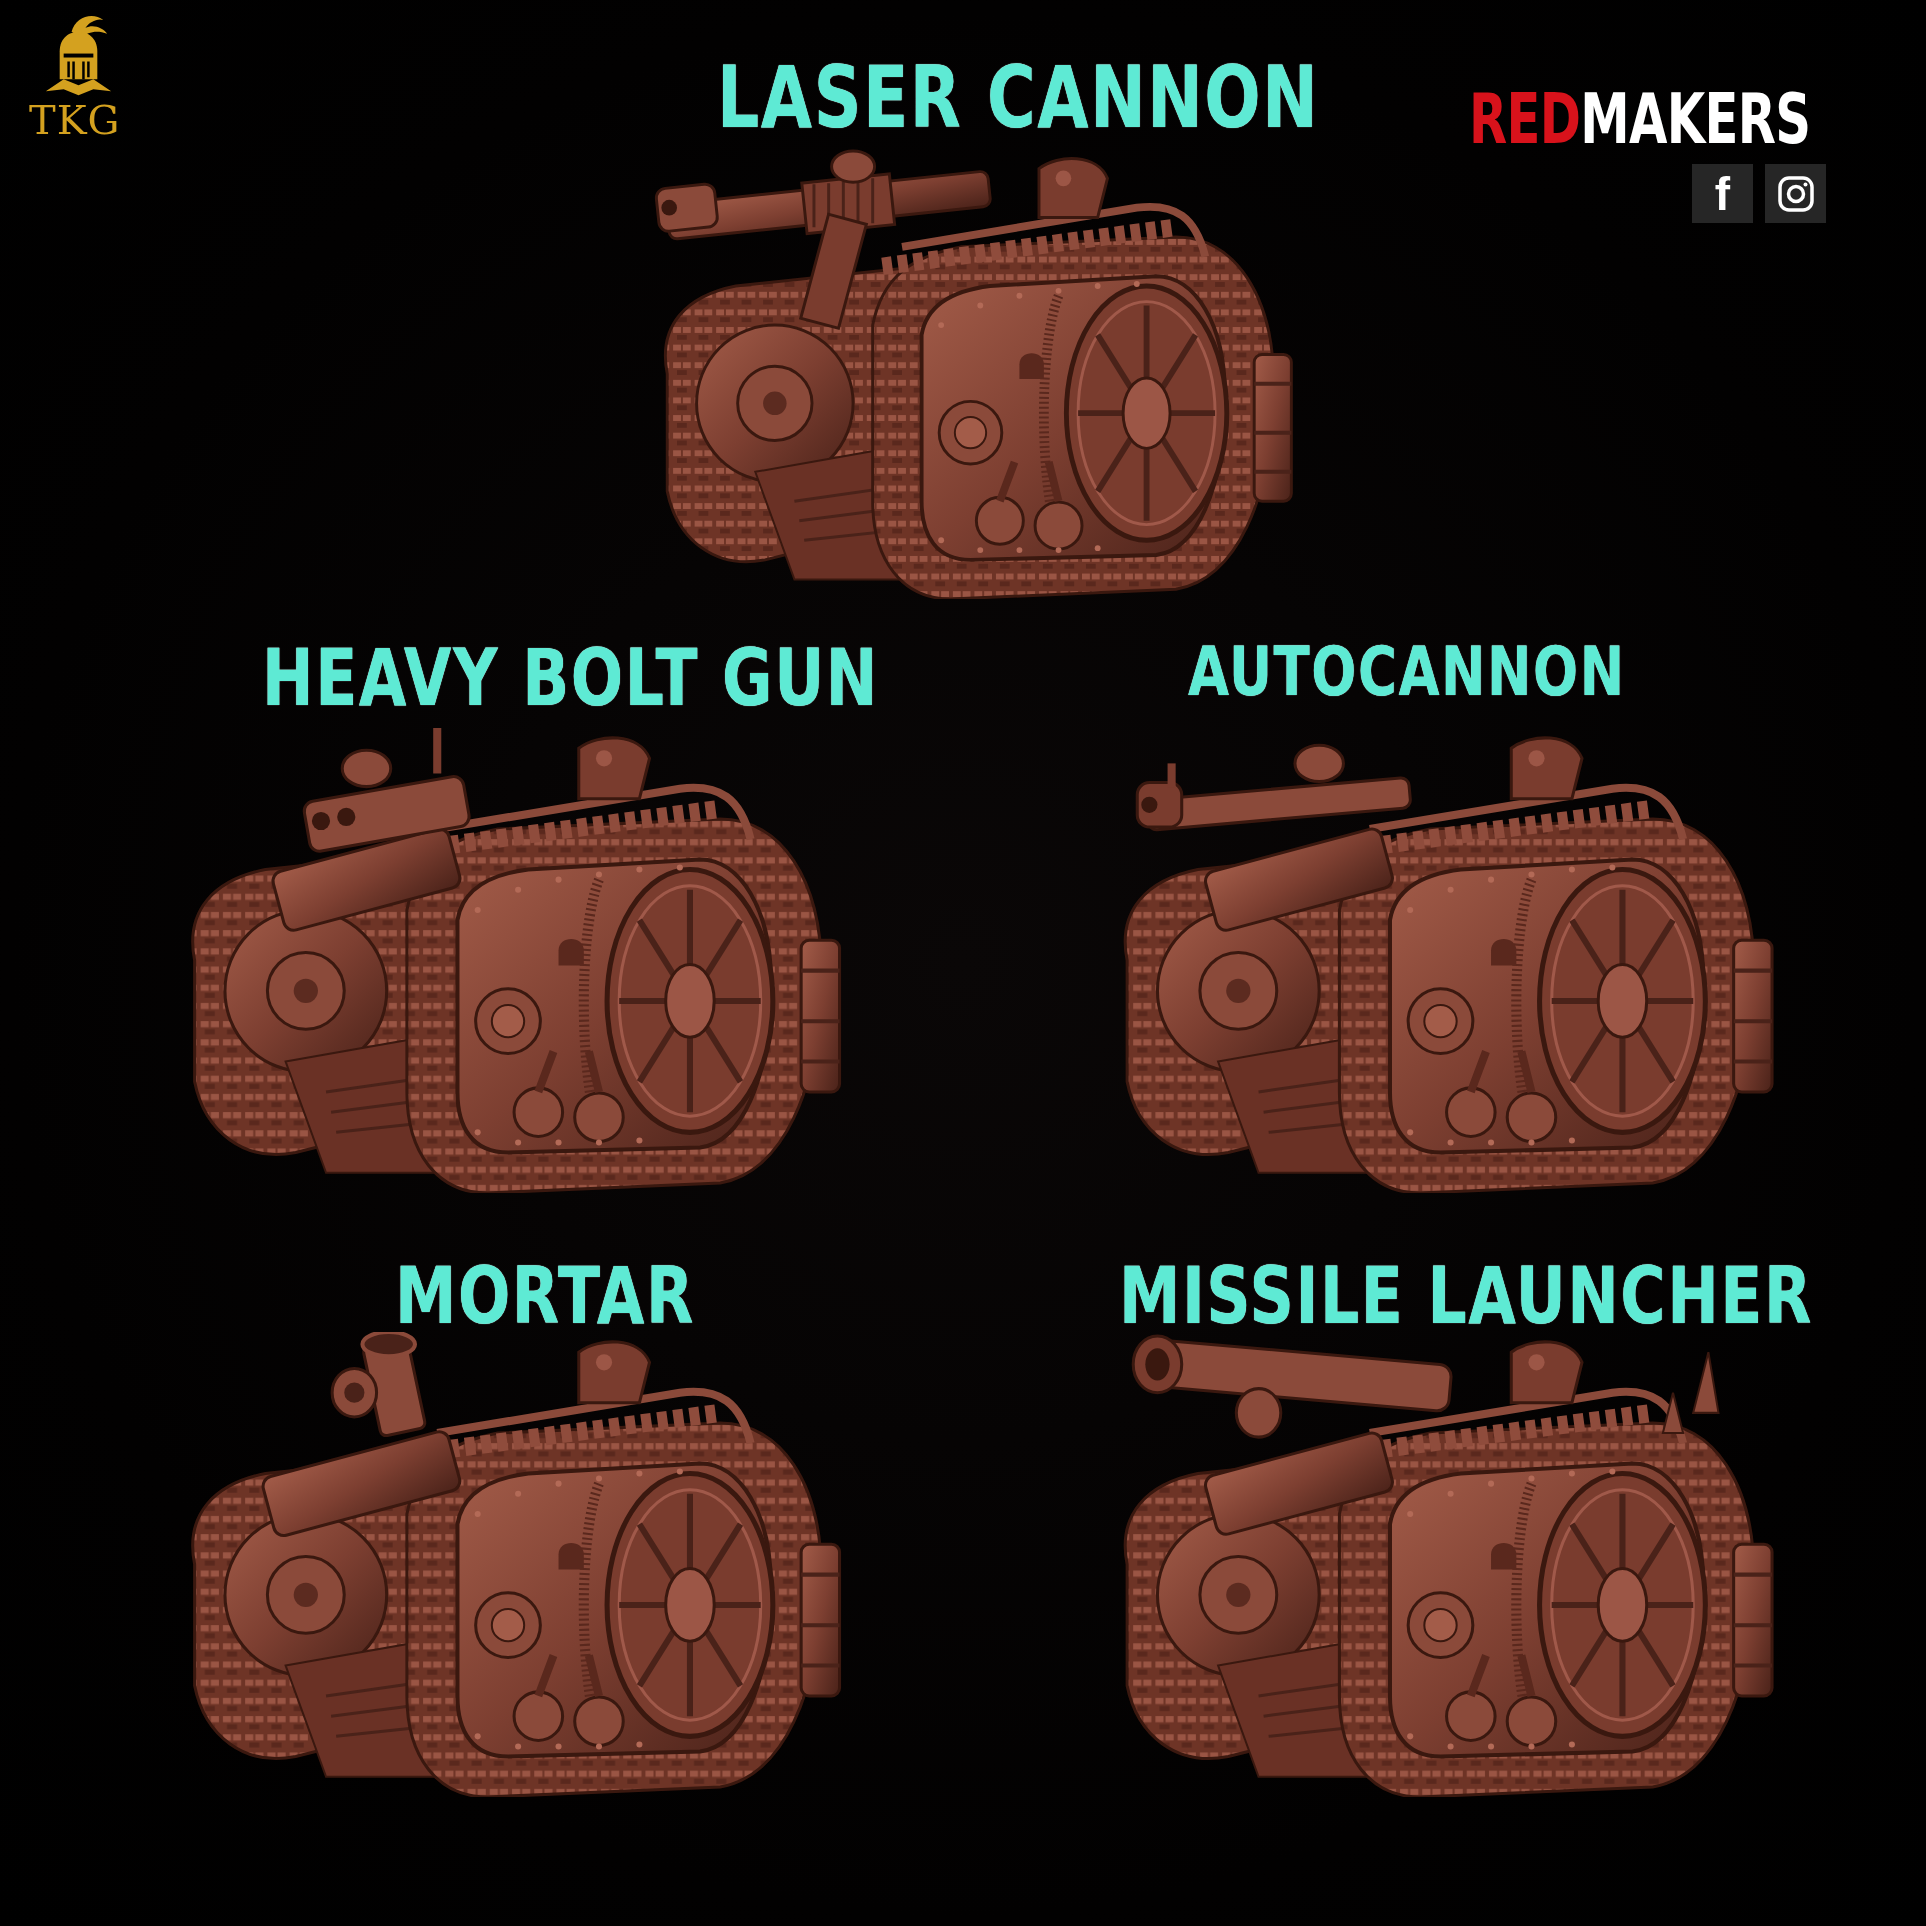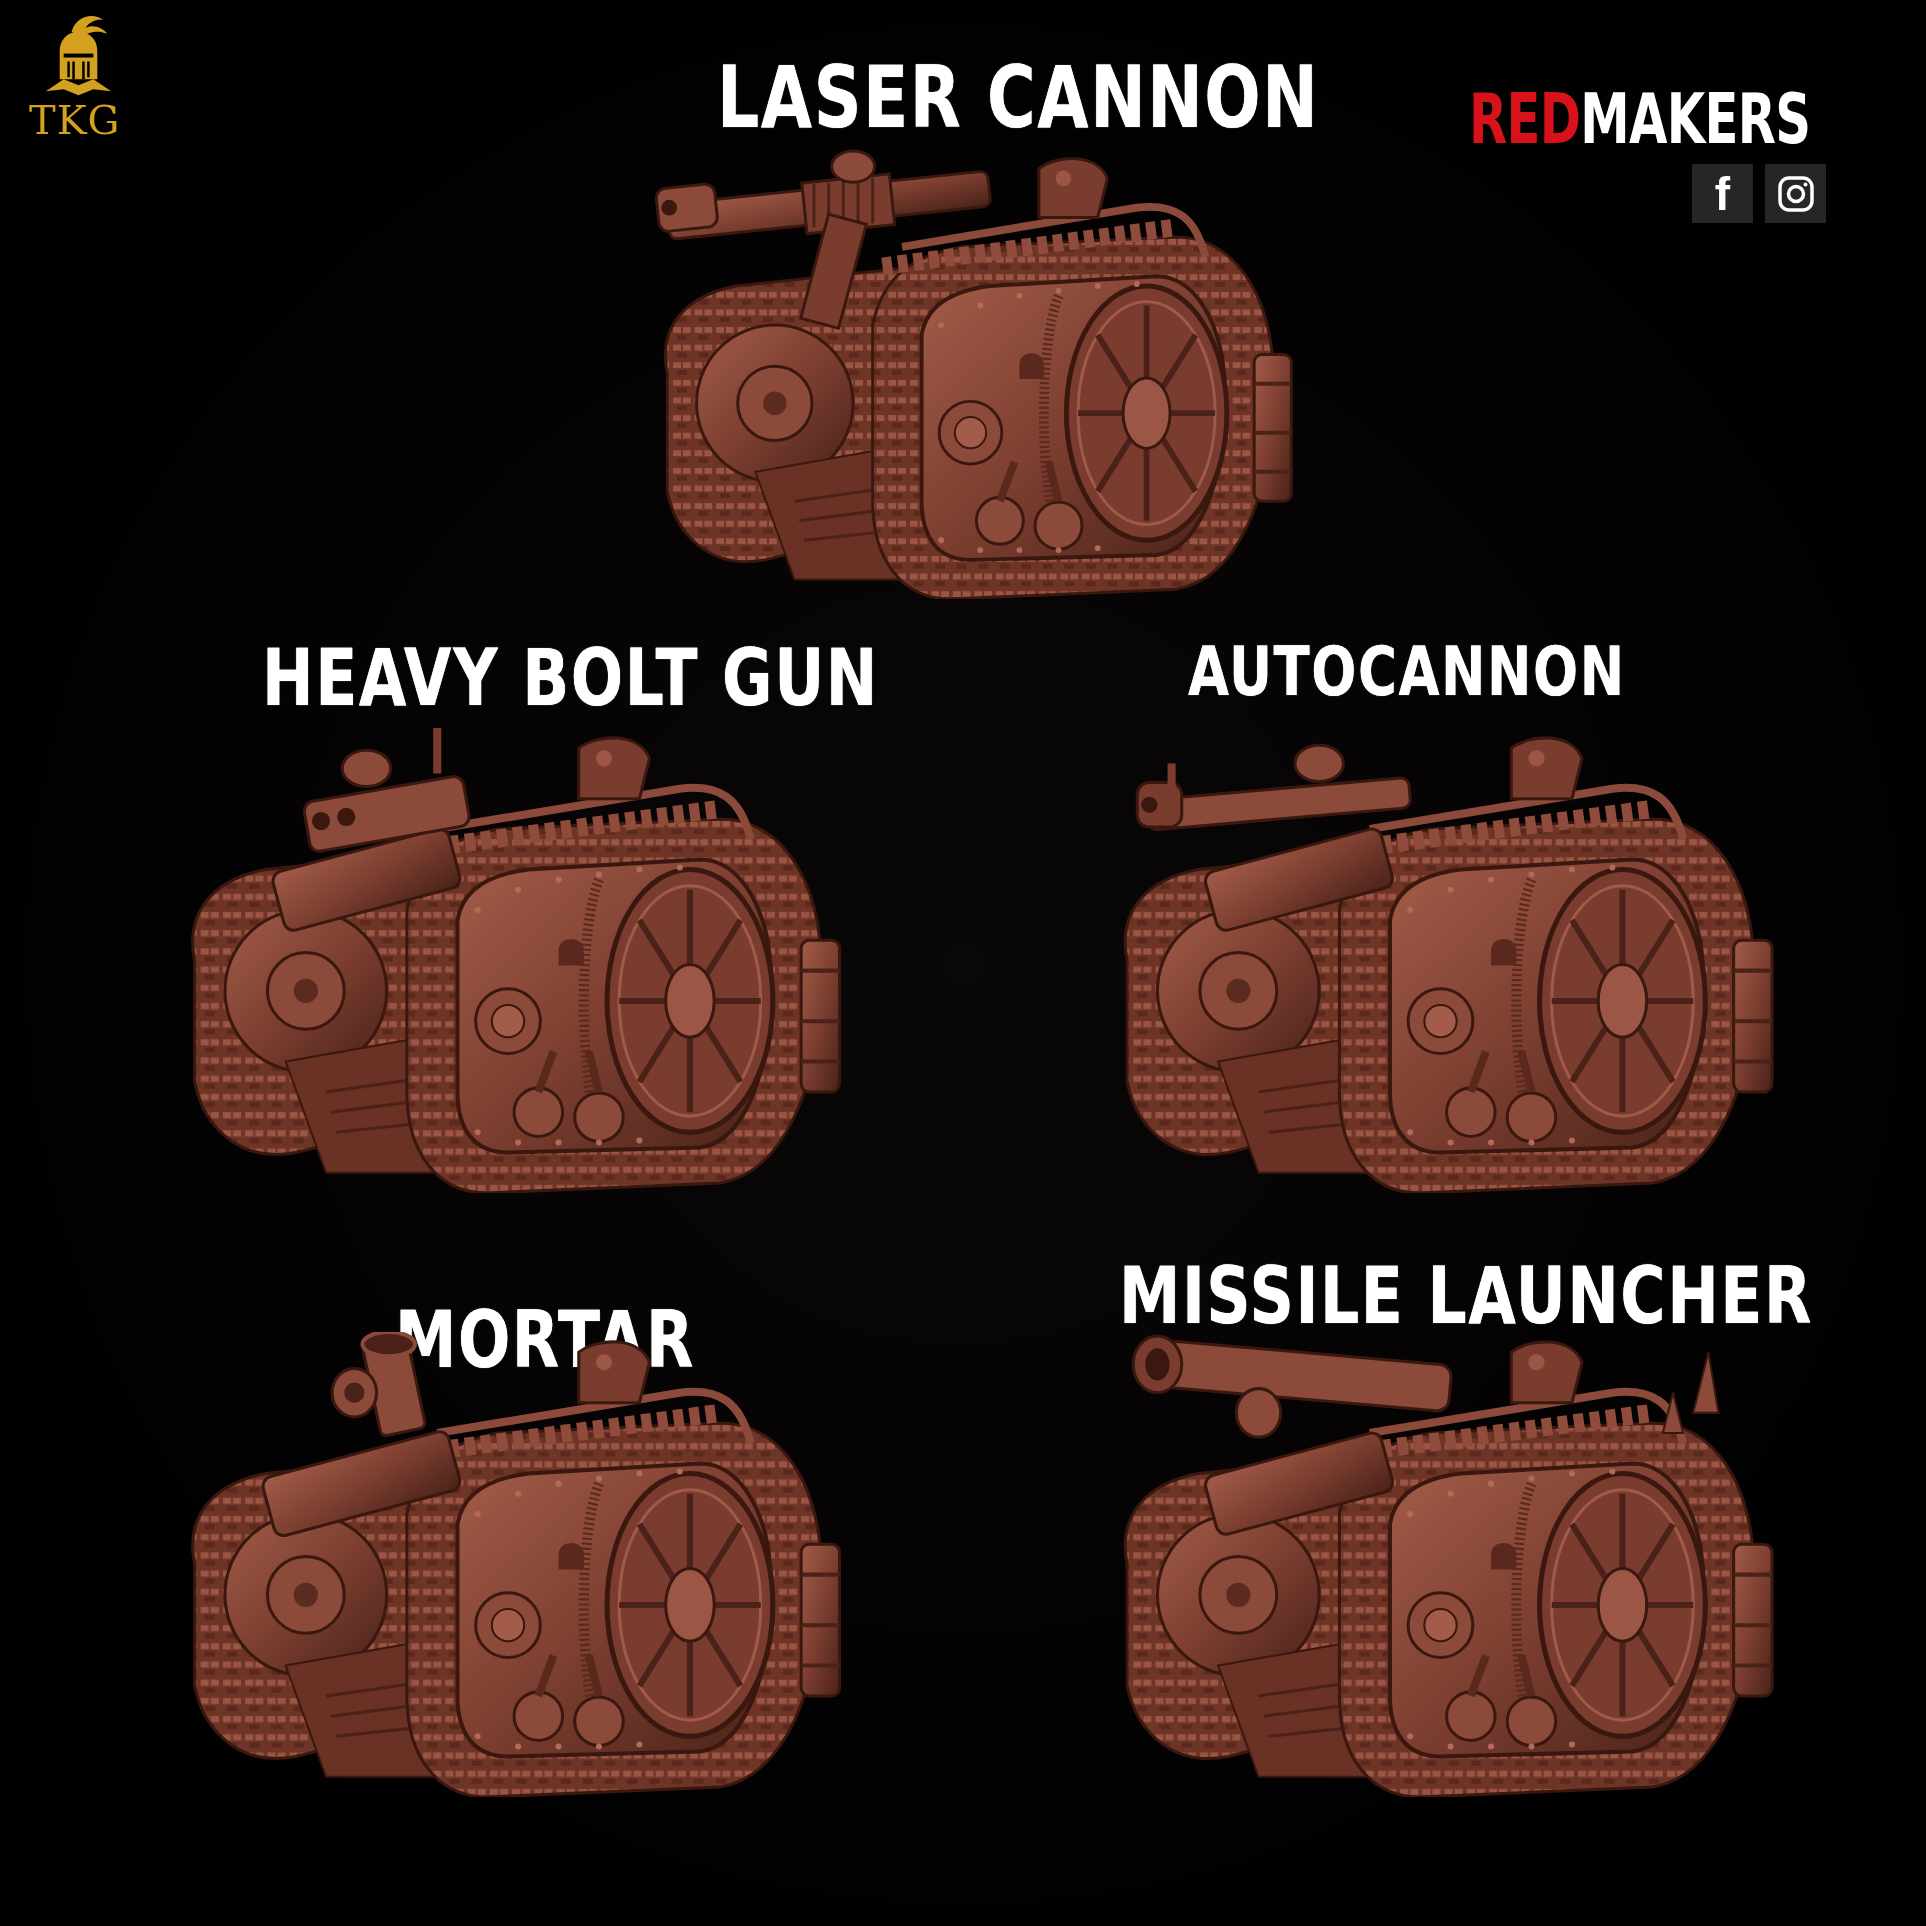--- a/index.html
+++ b/index.html
@@ -1,28 +1,28 @@
 <!DOCTYPE html>
 <html><head>
 <meta charset="utf-8">
 <style>
   html, body { margin: 0; padding: 0; background: #000; }
   body { width: 1927px; height: 1927px; position: relative; overflow: hidden;
          font-family: "DejaVu Sans", "Liberation Sans", sans-serif; }
   .canvas { position: absolute; inset: 0; background: radial-gradient(ellipse at 50% 50%, #0a0707 0%, #020101 70%, #000 100%); }
 
-  .title { position: absolute; color: #ffffff; font-family: "DejaVu Sans", sans-serif; font-weight: bold;
+  .title { position: absolute; color: #5eead4; font-family: "DejaVu Sans", sans-serif; font-weight: bold;
            letter-spacing: 2px; white-space: nowrap; transform-origin: left top;
            text-shadow: 0 0 1px #fff; text-decoration: underline; }
   .title span { display: inline-block; transform: scaleX(0.78); transform-origin: left center; }
 
   .t-laser   { left: 717px; top: 48px;  font-size: 85px; }
   .t-heavy   { left: 262px; top: 632px; font-size: 79px; }
   .t-auto    { left: 1188px; top: 632px; font-size: 68px; }
-  .t-mortar  { left: 395px; top: 1294px; font-size: 79px; }
+  .t-mortar  { left: 395px; top: 1250px; font-size: 79px; }
   .t-missile { left: 1119px; top: 1250px; font-size: 79px; }
 
   
   .tkg { position: absolute; left: 24px; top: 10px; width: 109px; height: 139px; }
   .tkg-text { position: absolute; left: 29px; top: 97px; color: #d4a11f; font-family: "DejaVu Serif", "Liberation Serif", serif;
               font-size: 40px; font-weight: normal; letter-spacing: 1px; }
 
   
   .brand { position: absolute; left: 1469px; top: 79px; font-family: "DejaVu Sans", sans-serif; font-weight: bold;
            font-size: 69px; letter-spacing: -1px; white-space: nowrap; }

